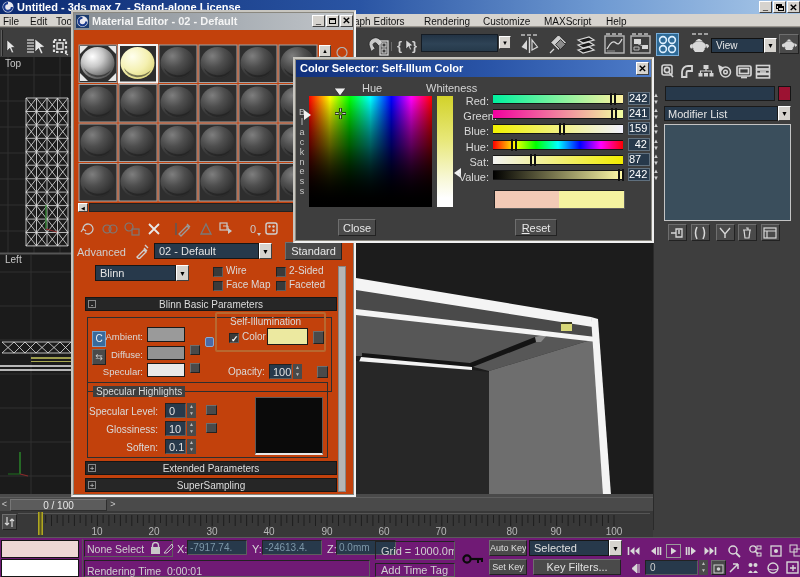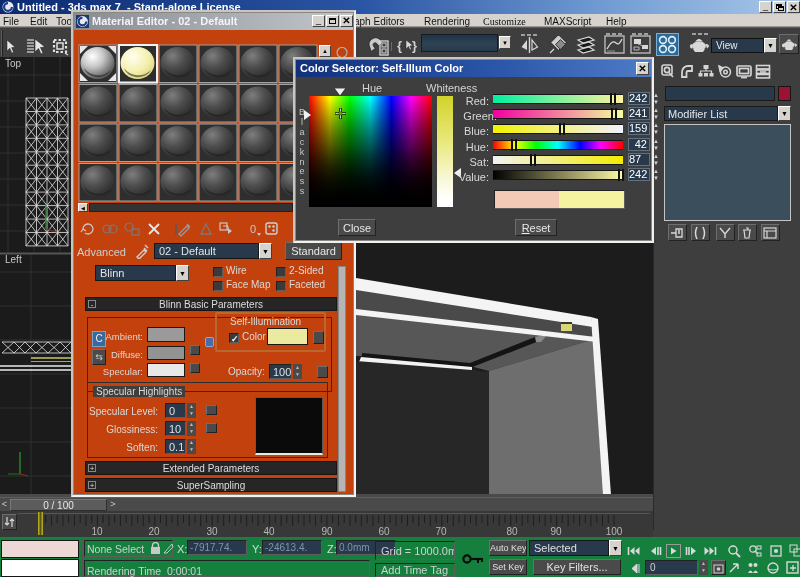--- a/index.html
+++ b/index.html
@@ -27,21 +27,21 @@
         <div class="abs" style="left:4px;top:4px;width:6px;height:5px;border:1px solid #000;border-top-width:2px;background:#d6d3ce;"></div>
       </div>
 <div class="abs" style="left:787px;top:1px;width:13px;height:12px;background:#d6d3ce;border:1px solid #fff;border-right-color:#404040;border-bottom-color:#404040;color:#000;font-size:10px;line-height:11px;text-align:center;font-weight:bold;">✕</div>
 </div>
 <div class="abs" style="left:0;top:14px;width:800px;height:13px;background:#d6d3ce;border-bottom:1px solid #9a968f;">
 <div class="abs" style="left:3px;top:2px;color:#111;font-size:10px;">File</div>
 <div class="abs" style="left:30px;top:2px;color:#111;font-size:10px;">Edit</div>
 <div class="abs" style="left:56px;top:2px;color:#111;font-size:10px;">Tools</div>
 <div class="abs" style="left:354px;top:2px;color:#111;font-size:10px;">aph Editors</div>
 <div class="abs" style="left:424px;top:2px;color:#111;font-size:10px;">Rendering</div>
-<div class="abs" style="left:483px;top:2px;color:#111;font-size:10px;font-family:Liberation Serif, serif;">Customize</div>
+<div class="abs" style="left:483px;top:2px;color:#111;font-size:10px;">Customize</div>
 <div class="abs" style="left:544px;top:2px;color:#111;font-size:10px;">MAXScript</div>
 <div class="abs" style="left:606px;top:2px;color:#111;font-size:10px;">Help</div>
 </div>
 <div class="abs" style="left:0;top:27px;width:800px;height:30px;background:#3e3e3e;border-top:1px solid #5c5c5c;">
 <div class="abs" style="left:1px;top:2px;width:2px;height:26px;border-left:1px solid #5e5e5e;border-right:1px solid #222;"></div>
 <svg class="abs" style="left:3px;top:11px;" width="14" height="16" viewBox="0 0 14 16">
         <path d="M4 1 L4 12 L6.8 9.2 L8.8 14 L10.6 13.2 L8.6 8.6 L12 8.2 Z" fill="#e6e6e6" stroke="#222" stroke-width="0.5"></path>
       </svg>
 <svg class="abs" style="left:26px;top:9px;" width="20" height="19" viewBox="0 0 20 19">
         <g stroke="#dcdcdc" stroke-width="1.2">
@@ -484,21 +484,21 @@
 <div class="abs" style="left:143px;top:15px;width:22px;text-align:center;color:#b8b8b8;font-size:10px;">20</div>
 <div class="abs" style="left:201px;top:15px;width:22px;text-align:center;color:#b8b8b8;font-size:10px;">30</div>
 <div class="abs" style="left:258px;top:15px;width:22px;text-align:center;color:#b8b8b8;font-size:10px;">40</div>
 <div class="abs" style="left:316px;top:15px;width:22px;text-align:center;color:#b8b8b8;font-size:10px;">90</div>
 <div class="abs" style="left:373px;top:15px;width:22px;text-align:center;color:#b8b8b8;font-size:10px;">60</div>
 <div class="abs" style="left:430px;top:15px;width:22px;text-align:center;color:#b8b8b8;font-size:10px;">70</div>
 <div class="abs" style="left:488px;top:15px;width:22px;text-align:center;color:#b8b8b8;font-size:10px;margin-left:13px;">80</div>
 <div class="abs" style="left:545px;top:15px;width:22px;text-align:center;color:#b8b8b8;font-size:10px;">90</div>
 <div class="abs" style="left:603px;top:15px;width:22px;text-align:center;color:#b8b8b8;font-size:10px;">100</div>
 </div>
-<div class="abs" style="left:0;top:537px;width:800px;height:40px;background:#15803d;border-top:1px solid #5a5a5a;">
+<div class="abs" style="left:0;top:537px;width:800px;height:40px;background:#701a75;border-top:1px solid #5a5a5a;">
 <div class="abs" style="left:1px;top:2px;width:78px;height:18px;background:#eed8d5;border:1px solid #161616;"></div>
 <div class="abs" style="left:1px;top:21px;width:78px;height:18px;background:#ffffff;border:1px solid #161616;"></div>
 <div class="abs" style="left:82px;top:1px;width:1px;height:38px;background:#2c2c2c;border-right:1px solid #565656;"></div>
 <div class="abs sunk" style="left:84px;top:2px;width:89px;height:17px;"></div>
 <div class="abs sunk" style="left:84px;top:22px;width:286px;height:17px;"></div>
 <div class="abs t" style="left:87px;top:5px;font-size:10.5px;color:#cfcfcf;">None Select</div>
 <svg class="abs" style="left:150px;top:4px;" width="11" height="13" viewBox="0 0 11 13">
         <path d="M2.5 5 V3.5 a3 3 0 0 1 6 0 V5" fill="none" stroke="#c8c8c8" stroke-width="1.4"></path>
         <rect x="1" y="5" width="9" height="7" fill="#c8c8c8"></rect>
       </svg>

